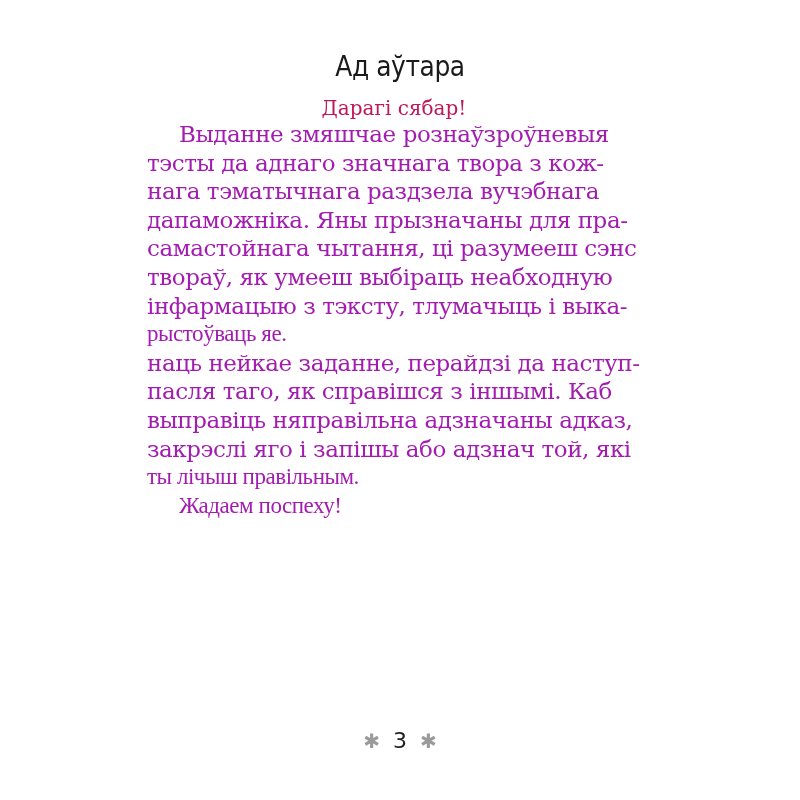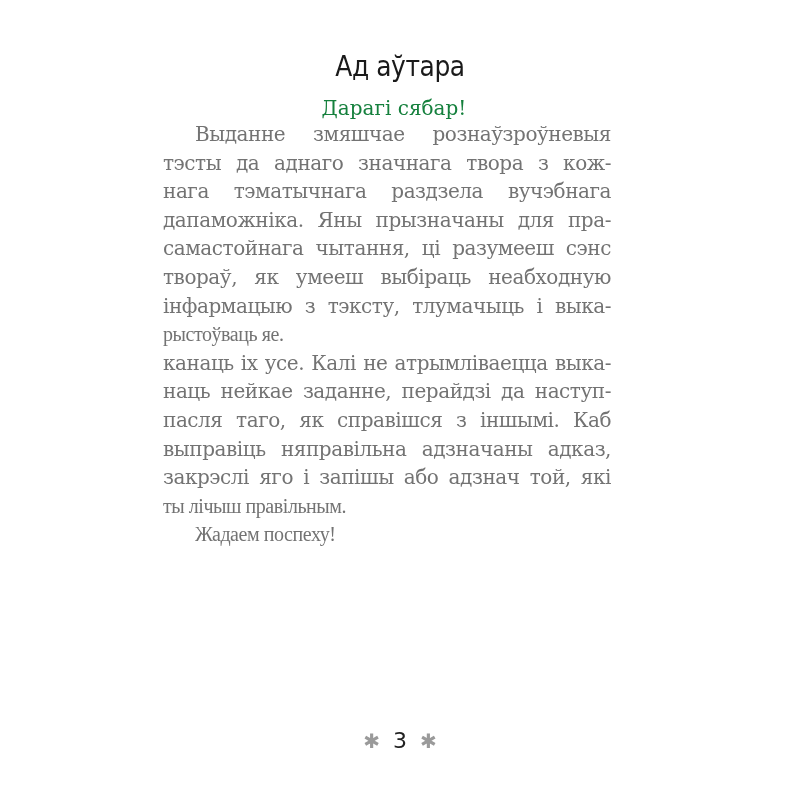--- a/index.html
+++ b/index.html
@@ -9,26 +9,26 @@
     position:absolute; left:0; width:800px; top:49px;
     text-align:center;
     font-family:"DejaVu Sans", sans-serif;
     font-size:29px; color:#1a1a1a; letter-spacing:-0.5px;
     transform:scaleX(0.86); transform-origin:center;
   }
   .greeting {
     position:absolute; left:0; width:788px; top:96px;
     text-align:center;
     font-family:"DejaVu Serif", serif;
-    font-size:20px; color:#15803d;
+    font-size:20px; color:#be185d;
   }
   .body {
-    position:absolute; left:163px; top:120px; width:448px;
+    position:absolute; left:147px; top:120px; width:448px;
     font-family:"DejaVu Serif", serif;
-    font-size:20px; line-height:28.6px; color:#737373;
+    font-size:23px; line-height:28.6px; color:#a21caf;
   }
   .line { display:block; white-space:nowrap; text-align:justify; text-align-last:justify; height:28.6px; }
   .line.last { text-align-last:left;font-family:Liberation Serif, serif; }
   .line.indent { padding-left:32px; }
   .body .line span { letter-spacing:-0.45px; }
   .footer {
     position:absolute; left:0; width:800px; top:728px;
     text-align:center; font-family:"DejaVu Sans", sans-serif;
   }
   .star { color:#9a9a9a; font-size:20px; vertical-align:middle; margin:0 8px; }
@@ -46,21 +46,20 @@
       <div class="line indent"><span>Выданне змяшчае рознаўзроўневыя</span></div>
       <div class="line"><span>тэсты да аднаго значнага твора з кож-</span></div>
       <div class="line"><span>нага тэматычнага раздзела вучэбнага</span></div>
       <div class="line"><span>дапаможніка. Яны прызначаны для пра-</span></div>
       <div class="line"><span>самастойнага чытання, ці разумееш сэнс</span></div>
       <div class="line"><span>твораў, як умееш выбіраць неабходную</span></div>
       <div class="line"><span>інфармацыю з тэксту, тлумачыць і выка-</span></div>
       <div class="line last"><span>рыстоўваць яе.</span></div>
     </div>
     <div>
-      <div class="line"><span>канаць іх усе. Калі не атрымліваецца выка-</span></div>
       <div class="line"><span>наць нейкае заданне, перайдзі да наступ-</span></div>
       <div class="line"><span>пасля таго, як справішся з іншымі. Каб</span></div>
       <div class="line"><span>выправіць няправільна адзначаны адказ,</span></div>
       <div class="line"><span>закрэслі яго і запішы або адзнач той, які</span></div>
       <div class="line last"><span>ты лічыш правільным.</span></div>
     </div>
     <div>
       <div class="line indent last"><span>Жадаем поспеху!</span></div>
     </div>
   </div>

